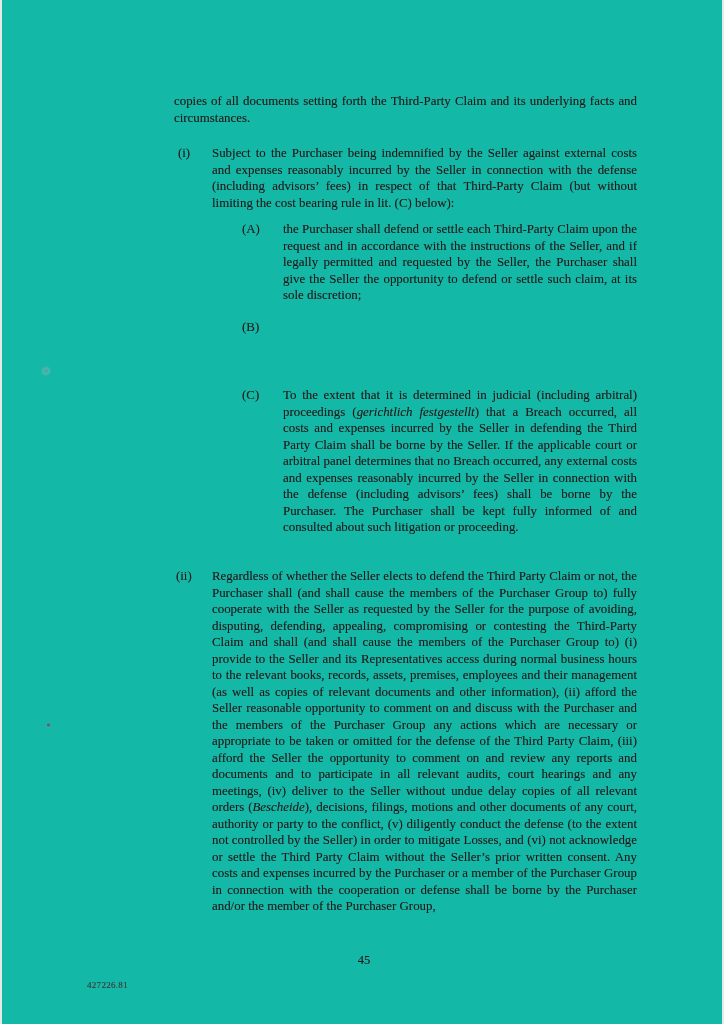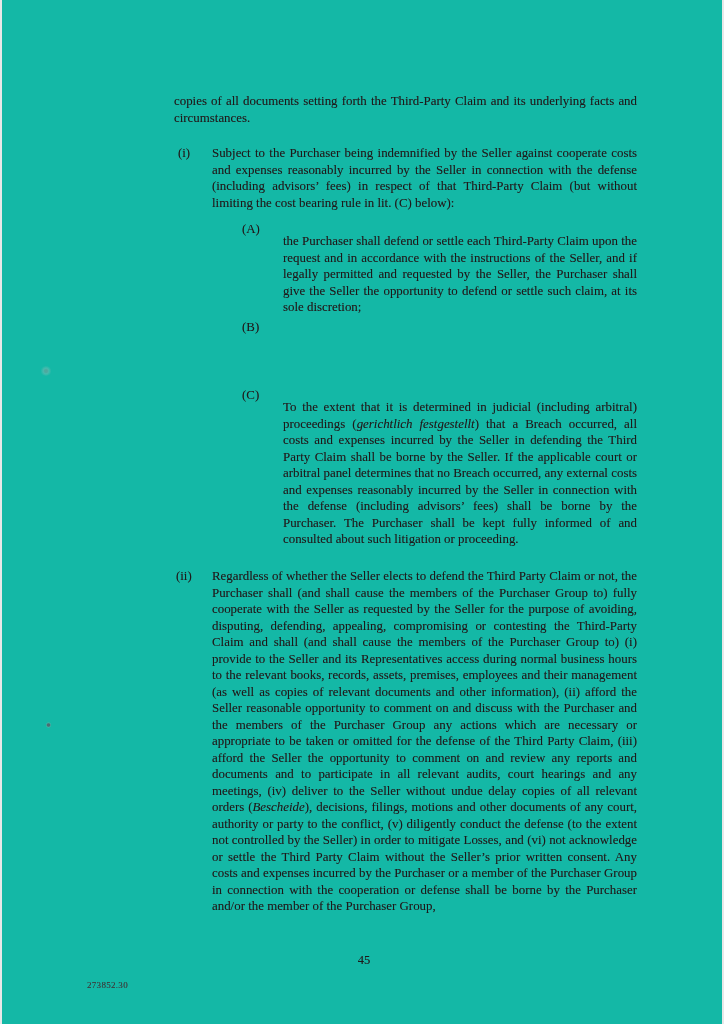--- a/index.html
+++ b/index.html
@@ -29,21 +29,21 @@
   }
   .list-label {
     position: absolute;
     left: 0;
     top: 0;
   }
   .list-body {
     text-align: justify;
   }
   .lvl1 .list-body { margin-left: 34px; }
-  .lvl2 .list-body { margin-left: 41px; margin-top: 12px; }
+  .lvl2 .list-body { margin-left: 41px; }
   .footer-page-num {
     position: absolute;
     top: 952px;
     left: 0;
     width: 724px;
     text-align: center;
     font-size: 12.5px;
   }
   .footer-doc-ref {
     position: absolute;
@@ -76,21 +76,21 @@
 </style>
 </head>
 <body>
 
 <div class="page">
 
   <div class="para" style="left:172px; top:93px; width:463px;"><span data-bind="content.intro">copies of all documents setting forth the Third-Party Claim and its underlying facts and circumstances.</span></div>
 
   <div class="list-row lvl1" style="left:176px; top:145px; width:459px;">
     <span class="list-label" data-bind="content.item_i.label">(i)</span>
-    <div class="list-body"><span data-bind="content.item_i.text">Subject to the Purchaser being indemnified by the Seller against cooperate costs and expenses reasonably incurred by the Seller in connection with the defense (including advisors’ fees) in respect of that Third-Party Claim (but without limiting the cost bearing rule in lit. (C) below):</span></div>
+    <div class="list-body"><span data-bind="content.item_i.text">Subject to the Purchaser being indemnified by the Seller against external costs and expenses reasonably incurred by the Seller in connection with the defense (including advisors’ fees) in respect of that Third-Party Claim (but without limiting the cost bearing rule in lit. (C) below):</span></div>
   </div>
 
   <div class="list-row lvl2" style="left:240px; top:221px; width:395px;">
     <span class="list-label" data-bind="content.item_a.label">(A)</span>
     <div class="list-body"><span data-bind="content.item_a.text">the Purchaser shall defend or settle each Third-Party Claim upon the request and in accordance with the instructions of the Seller, and if legally permitted and requested by the Seller, the Purchaser shall give the Seller the opportunity to defend or settle such claim, at its sole discretion;</span></div>
   </div>
 
   <div class="list-row lvl2" style="left:240px; top:319px; width:395px;">
     <span class="list-label" data-bind="content.item_b.label">(B)</span>
   </div>
@@ -99,18 +99,18 @@
     <span class="list-label" data-bind="content.item_c.label">(C)</span>
     <div class="list-body"><span data-bind="content.item_c.seg_before_italic">To the extent that it is determined in judicial (including arbitral) proceedings (</span><i data-bind="content.item_c.italic_term">gerichtlich festgestellt</i><span data-bind="content.item_c.seg_after_italic">) that a Breach occurred, all costs and expenses incurred by the Seller in defending the Third Party Claim shall be borne by the Seller. If the applicable court or arbitral panel determines that no Breach occurred, any external costs and expenses reasonably incurred by the Seller in connection with the defense (including advisors’ fees) shall be borne by the Purchaser. The Purchaser shall be kept fully informed of and consulted about such litigation or proceeding.</span></div>
   </div>
 
   <div class="list-row lvl1" style="left:174px; top:552px; width:461px;margin-top:16px;">
     <span class="list-label" data-bind="content.item_ii.label">(ii)</span>
     <div class="list-body" style="margin-left:36px;"><span data-bind="content.item_ii.seg_before_italic">Regardless of whether the Seller elects to defend the Third Party Claim or not, the Purchaser shall (and shall cause the members of the Purchaser Group to) fully cooperate with the Seller as requested by the Seller for the purpose of avoiding, disputing, defending, appealing, compromising or contesting the Third-Party Claim and shall (and shall cause the members of the Purchaser Group to) (i) provide to the Seller and its Representatives access during normal business hours to the relevant books, records, assets, premises, employees and their management (as well as copies of relevant documents and other information), (ii) afford the Seller reasonable opportunity to comment on and discuss with the Purchaser and the members of the Purchaser Group any actions which are necessary or appropriate to be taken or omitted for the defense of the Third Party Claim, (iii) afford the Seller the opportunity to comment on and review any reports and documents and to participate in all relevant audits, court hearings and any meetings, (iv) deliver to the Seller without undue delay copies of all relevant orders (</span><i data-bind="content.item_ii.italic_term">Bescheide</i><span data-bind="content.item_ii.seg_after_italic">), decisions, filings, motions and other documents of any court, authority or party to the conflict, (v) diligently conduct the defense (to the extent not controlled by the Seller) in order to mitigate Losses, and (vi) not acknowledge or settle the Third Party Claim without the Seller’s prior written consent. Any costs and expenses incurred by the Purchaser or a member of the Purchaser Group in connection with the cooperation or defense shall be borne by the Purchaser and/or the member of the Purchaser Group,</span></div>
   </div>
 
   <div class="footer-page-num" data-bind="footer.page_number">45</div>
-  <div class="footer-doc-ref" data-bind="footer.doc_ref">273852.30</div>
+  <div class="footer-doc-ref" data-bind="footer.doc_ref">427226.81</div>
 
   <div class="speck speck-1"></div>
   <div class="speck speck-2"></div>
 
 </div>
 
 </body></html>

